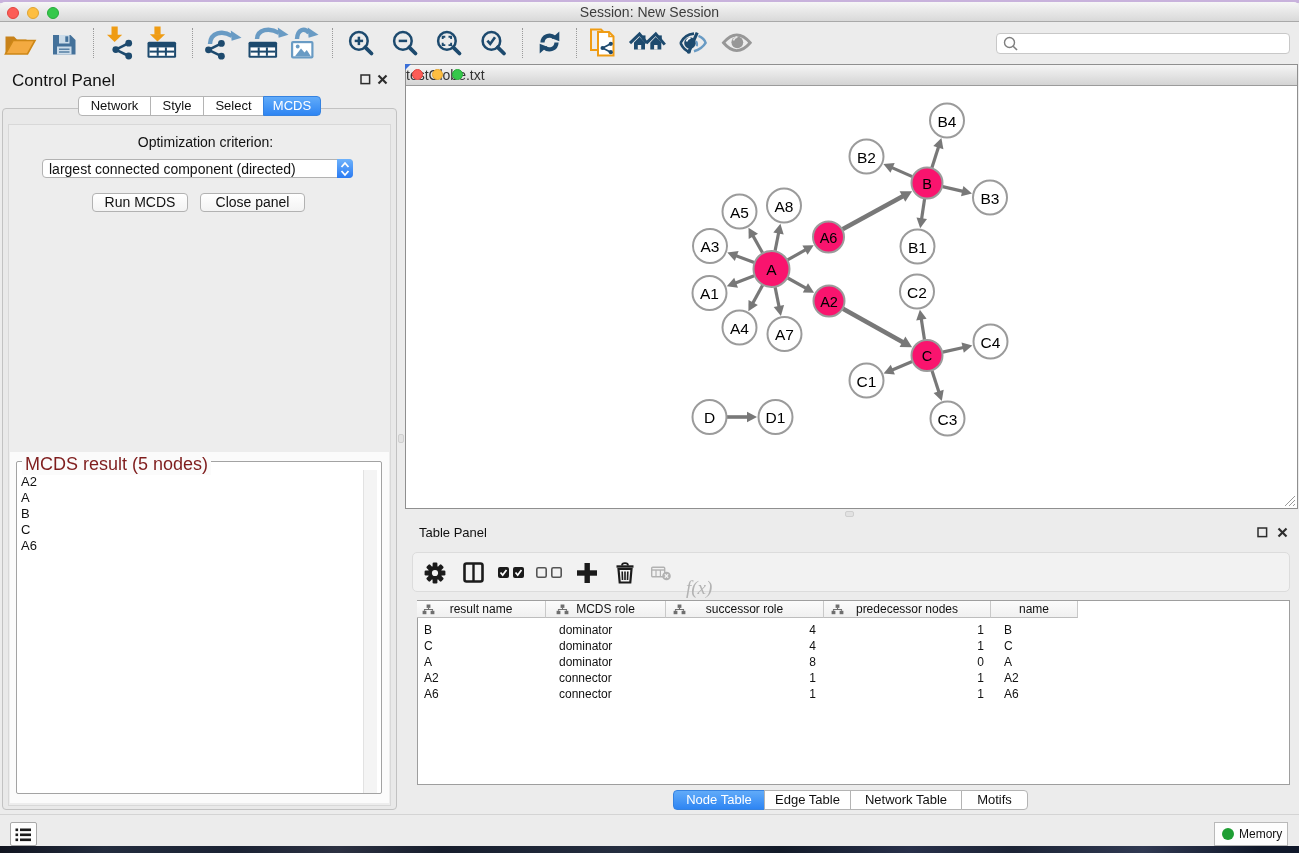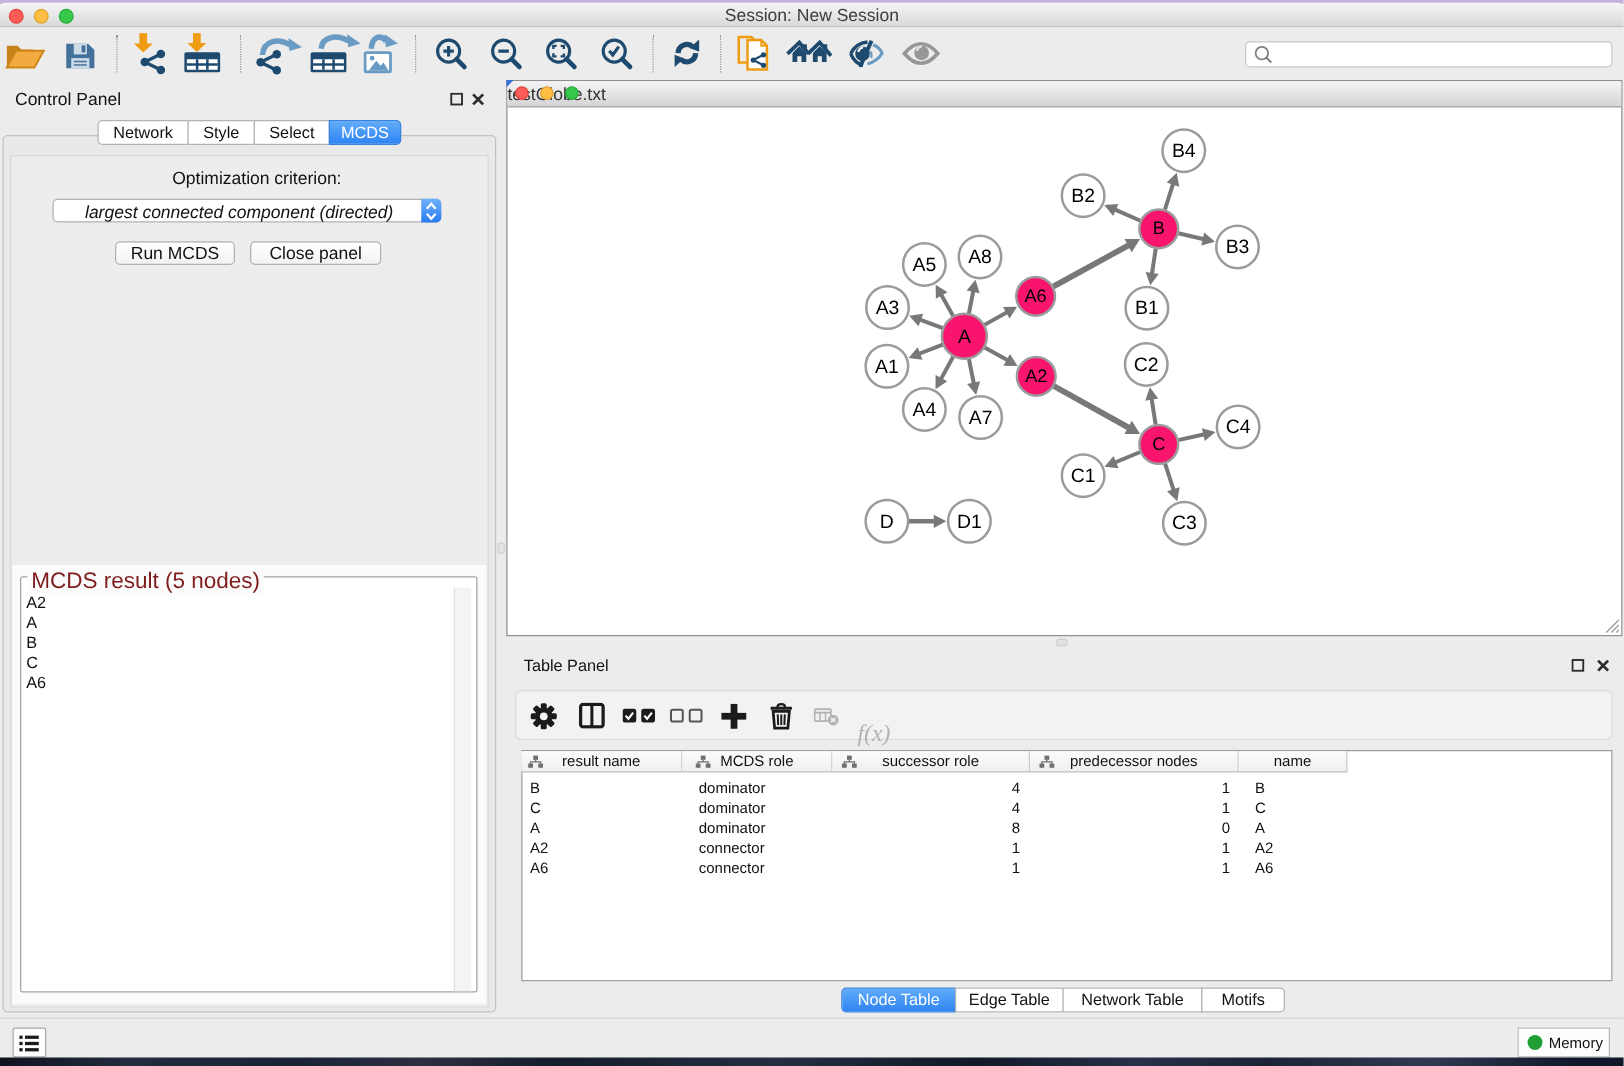--- a/index.html
+++ b/index.html
@@ -15,32 +15,32 @@
 #titlebar .title { width:100%; text-align:center; font-size:14px; color:#3c3c3c; line-height:20px; }
 .tl { position:absolute; width:12px; height:12px; border-radius:50%; top:5px; }
 #toolbar { left:0; top:22px; width:1299px; height:41px; background:#ececec; }
 .tsep { position:absolute; top:6px; height:30px; width:0; border-left:1px dotted #9a9a9a; }
 
 
 #search { left:996px; top:33px; width:294px; height:21px; background:#fff;
   border:1px solid #c8c8c8; border-radius:4px; }
 
 
-#cp-title { left:12px; top:71px; font-size:14px; color:#111; }
+#cp-title { left:12px; top:71px; font-size:17px; color:#111; }
 #cp-pane { left:2px; top:108px; width:395px; height:702px; background:#e9e9e9;
   border:1px solid #c2c2c2; border-radius:4px; }
 #cp-inner { left:8px; top:124px; width:383px; height:682px; background:#ededed;
   border:1px solid #d8d8d8; }
 .tab { position:absolute; top:96px; height:20px; background:#fff; border:1px solid #b4b4b4;
   font-size:13px; color:#111; text-align:center; line-height:18px; }
 .tab.sel { background:linear-gradient(#61abf9,#2e85f3); color:#fff; border-color:#3582e0; }
 #opt-label { left:8px; top:134px; width:383px; text-align:center; font-size:14px; color:#111;padding-left:12px; }
 #dropdown { left:42px; top:159px; width:311px; height:19px; background:#fff;
   border:1px solid #b2b2b2; border-radius:4px; font-size:14px; color:#111; }
-#dropdown .txt { position:absolute; left:25px; top:1px; line-height:16px;font-style:italic; }
+#dropdown .txt { position:absolute; left:6px; top:1px; line-height:16px; }
 #dd-step { position:absolute; right:-1px; top:-1px; width:16px; height:19px; border-radius:0 4px 4px 0;
   background:linear-gradient(#6eb2fb,#2a7bf3); }
 .btn { position:absolute; height:19px; background:linear-gradient(#ffffff,#f3f3f3);
   border:1px solid #b2b2b2; border-radius:4px; font-size:14px; color:#111;
   text-align:center; line-height:17px; }
 #res-white { left:10px; top:452px; width:379px; height:351px; background:#fbfbfb; }
 #res-group { left:16px; top:461px; width:366px; height:333px; background:#fff; border:1px solid #a3a3a3; border-radius:2px; }
 #res-label { left:22px; top:454px; font-size:18px; color:#7f1d1d; background:#fbfbfb; padding:0 3px; }
 #res-items { left:21px; top:474px; font-size:13px; color:#111; line-height:16px; }
 #res-scroll { left:363px; top:470px; width:14px; height:323px; background:#f4f4f4; border-left:1px solid #e2e2e2; }

